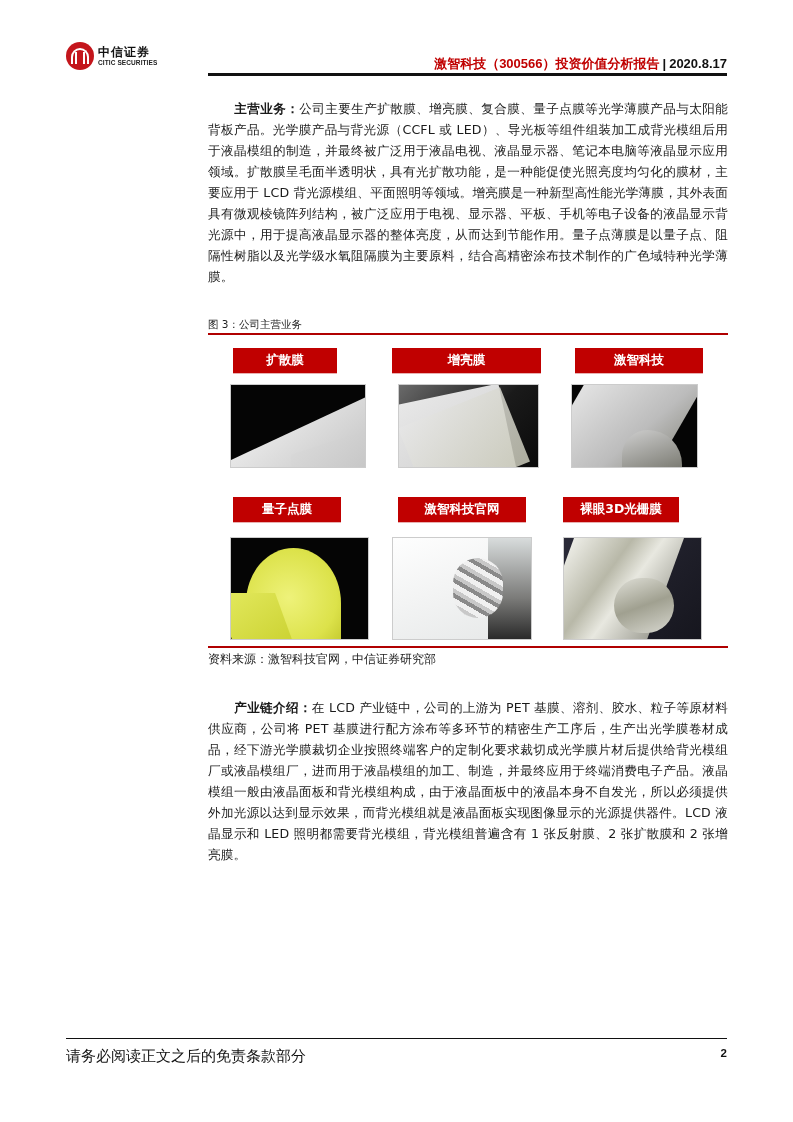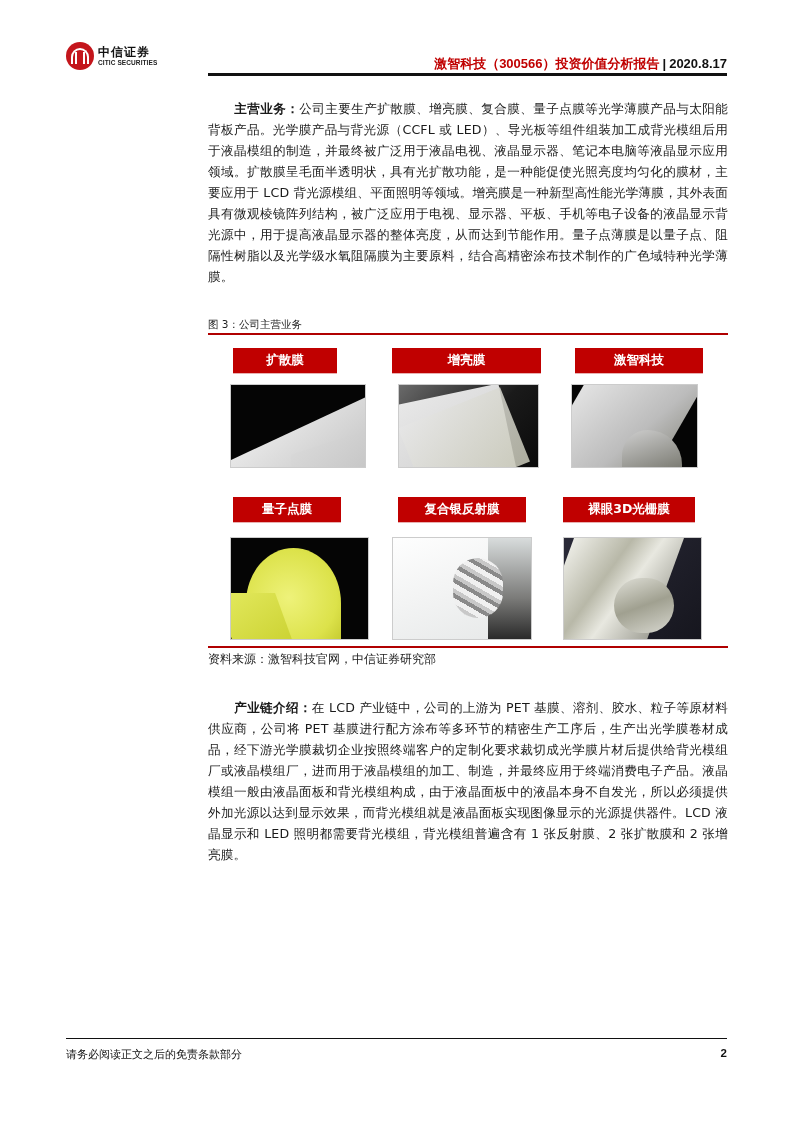--- a/index.html
+++ b/index.html
@@ -77,21 +77,21 @@
   .img-silver { background: linear-gradient(180deg,#d8dcdc,#7a7a78 60%,#2a2a2a); }
   .img-silver .s1 { position:absolute; left:-5px; top:-5px; width:100px; height:120px; background: linear-gradient(160deg,#ffffff,#e6e8e8); }
   .img-silver .s2 { position:absolute; left:60px; top:20px; width:50px; height:60px; border-radius: 25px; background: repeating-linear-gradient(30deg,#f0f0f0 0 5px,#8a8a8a 5px 9px,#c8c8c8 9px 13px); }
 
   .img-grating { background: linear-gradient(135deg,#2a2a38,#16161e); }
   .img-grating .s1 { position:absolute; left:-10px; top:-10px; width:110px; height:130px; background: linear-gradient(110deg,#f0f0ea,#b8b8a8 40%,#e8e8e0 60%,#9a9a90); transform: skewX(-20deg); }
   .img-grating .s2 { position:absolute; left:50px; top:40px; width:60px; height:55px; border-radius: 30px; background: linear-gradient(160deg,#e0e0d8,#a0a090,#d8d8d0); }
 
   
   .footer-rule { left: 66px; top: 1038px; width: 661px; height: 1px; background: #111; }
-  .footer-text { left: 66px; top: 1047px; font-size: 11px; color: #111; }
+  .footer-text { left: 66px; top: 1047px; font-size: 15px; color: #111; }
   .page-num { right: 66px; top: 1047px; font-size: 11.5px; font-weight: bold; color: #111; font-family: "Liberation Sans", sans-serif; }
 </style>
 </head>
 <body>
 
 <div class="abs logo">
   <div class="logo-mark"></div>
   <div class="logo-text">
     <span class="logo-cn">中信证券</span>
     <span class="logo-en">CITIC SECURITIES</span>
@@ -129,27 +129,27 @@
       <div class="s1"></div>
       <div class="s2"></div>
     </div>
 
   <div class="tile-label" style="left:233px; top:497px; width:108px;">量子点膜</div>
   <div class="tile-img img-quantum" style="left:230px; top:537px; width:139px; height:103px;">
       <div class="s1"></div>
       <div class="s2"></div>
     </div>
 
-  <div class="tile-label" style="left:398px; top:497px; width:128px;">复合银反射膜</div>
+  <div class="tile-label" style="left:398px; top:497px; width:128px;">激智科技官网</div>
   <div class="tile-img img-silver" style="left:392px; top:537px; width:140px; height:103px;">
       <div class="s1"></div>
       <div class="s2"></div>
     </div>
 
-  <div class="tile-label" style="left:563px; top:497px; width:132px;">裸眼3D光栅膜</div>
+  <div class="tile-label" style="left:563px; top:497px; width:116px;">裸眼3D光栅膜</div>
   <div class="tile-img img-grating" style="left:563px; top:537px; width:139px; height:103px;">
       <div class="s1"></div>
       <div class="s2"></div>
     </div>
 </div>
 
 <div class="abs fig-rule bottom"></div>
 <div class="abs fig-source">资料来源：激智科技官网，中信证券研究部</div>
 
 <div class="abs para para2">

